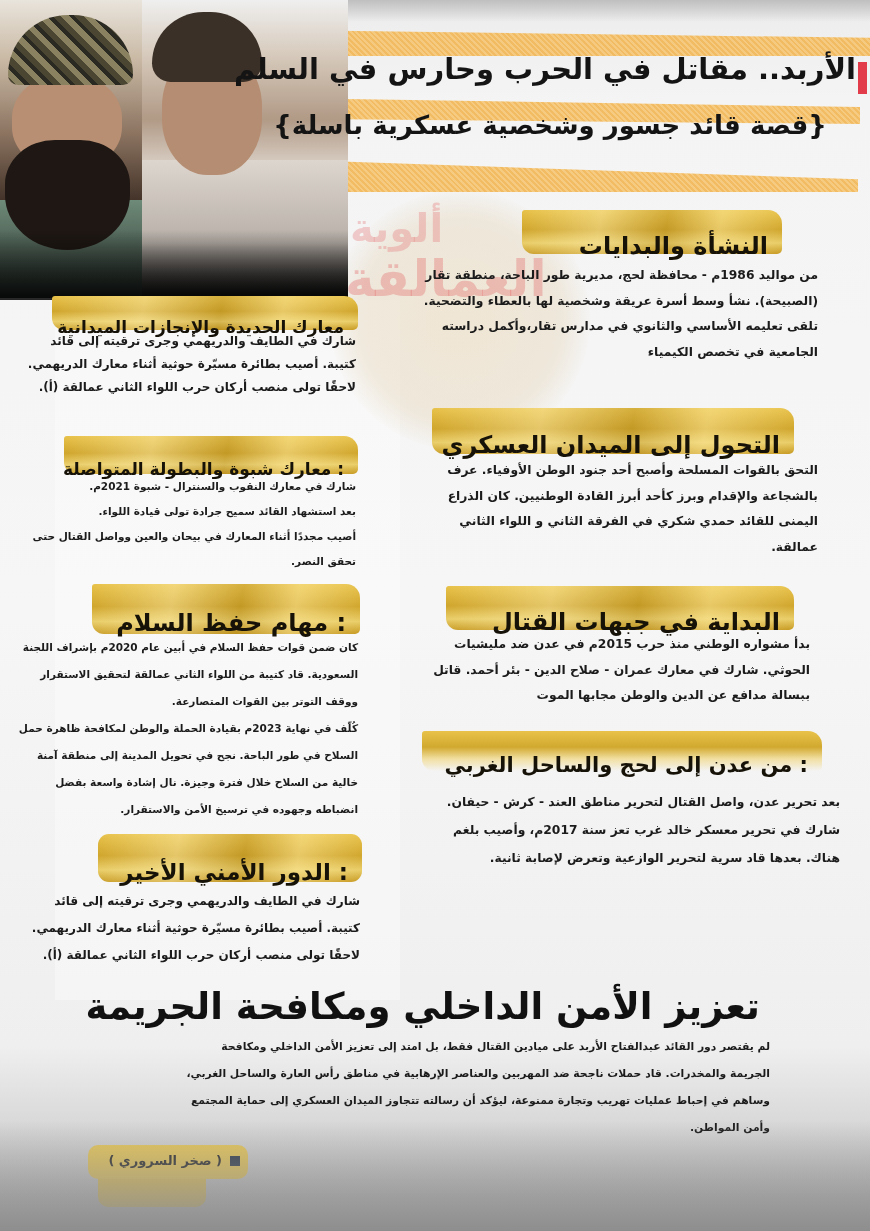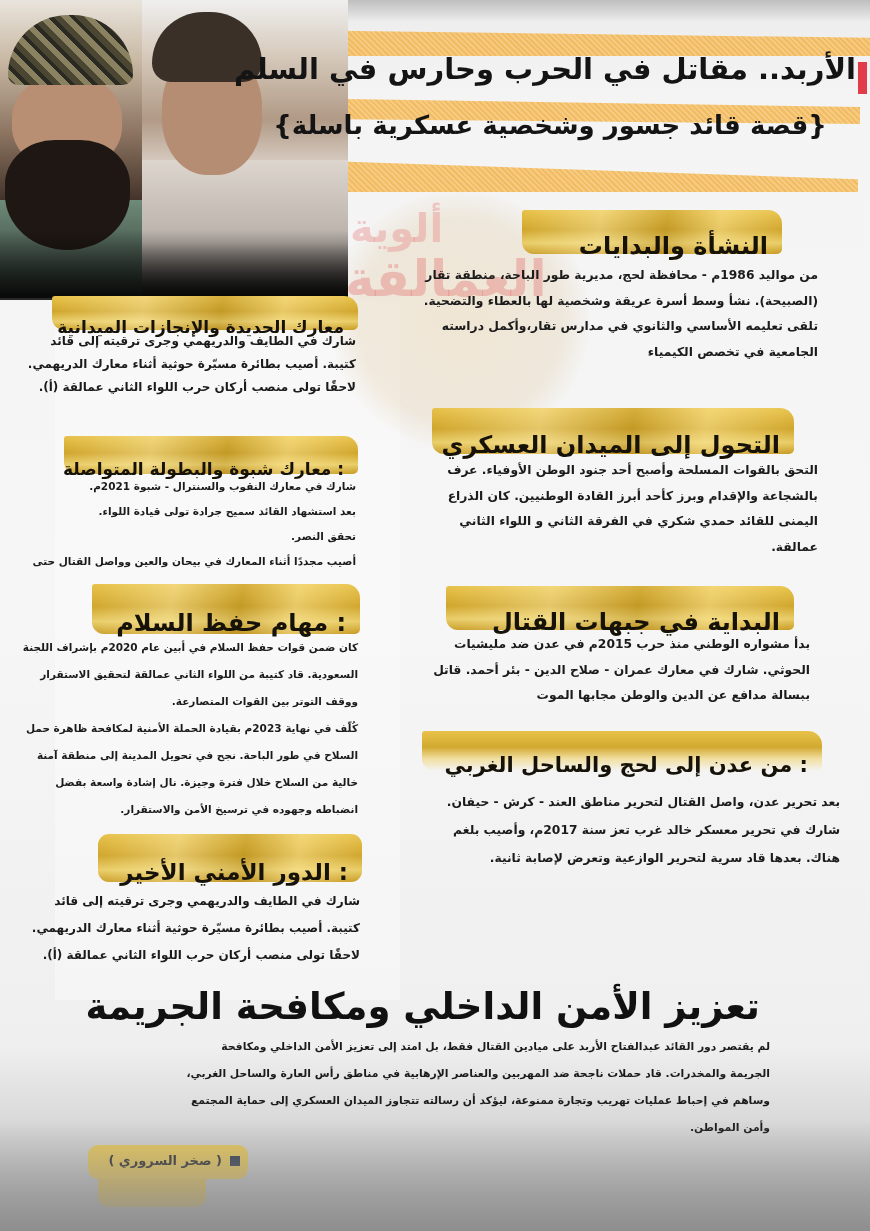--- a/index.html
+++ b/index.html
@@ -209,30 +209,30 @@
   <div class="para" style="left:24px; top:330px; width:332px; line-height:23px; font-size:12px;">
     <p>شارك في الطايف والدريهمي وجرى ترقيته إلى قائد</p>
     <p>كتيبة. أصيب بطائرة مسيّرة حوثية أثناء معارك الدريهمي.</p>
     <p>لاحقًا تولى منصب أركان حرب اللواء الثاني عمالقة (أ).</p>
   </div>
 
   <div class="gold" style="left:64px; top:436px; width:294px; height:38px; font-size:17px; line-height:34px;">: معارك شبوة والبطولة المتواصلة</div>
   <div class="para small" style="left:40px; top:474px; width:316px; line-height:25px; font-size:10.5px;">
     <p>شارك في معارك النقوب والسنترال - شبوة 2021م.</p>
     <p>بعد استشهاد القائد سميح جرادة تولى قيادة اللواء.</p>
+    <p>أصيب مجددًا أثناء المعارك في بيحان والعين وواصل القتال حتى</p>
     <p>تحقق النصر.</p>
-    <p>أصيب مجددًا أثناء المعارك في بيحان والعين وواصل القتال حتى</p>
   </div>
 
   <div class="gold" style="left:92px; top:584px; width:268px; height:50px; font-size:24px; line-height:46px;">: مهام حفظ السلام</div>
   <div class="para small" style="left:40px; top:634px; width:318px; line-height:27px; font-size:10.5px;">
     <p>كان ضمن قوات حفظ السلام في أبين عام 2020م بإشراف اللجنة</p>
     <p>السعودية. قاد كتيبة من اللواء الثاني عمالقة لتحقيق الاستقرار</p>
     <p>ووقف التوتر بين القوات المتصارعة.</p>
-    <p>كُلّف في نهاية 2023م بقيادة الحملة الأمنية لمكافحة ظاهرة حمل</p>
+    <p>كُلّف في نهاية 2023م بقيادة الحملة والوطن لمكافحة ظاهرة حمل</p>
     <p>السلاح في طور الباحة. نجح في تحويل المدينة إلى منطقة آمنة</p>
     <p>خالية من السلاح خلال فترة وجيزة. نال إشادة واسعة بفضل</p>
     <p>انضباطه وجهوده في ترسيخ الأمن والاستقرار.</p>
   </div>
 
   <div class="gold" style="left:98px; top:834px; width:264px; height:48px; font-size:23px; line-height:44px;border-radius:11px;">: الدور الأمني الأخير</div>
   <div class="para" style="left:40px; top:888px; width:320px; line-height:27px; font-size:12px;">
     <p>شارك في الطايف والدريهمي وجرى ترقيته إلى قائد</p>
     <p>كتيبة. أصيب بطائرة مسيّرة حوثية أثناء معارك الدريهمي.</p>
     <p>لاحقًا تولى منصب أركان حرب اللواء الثاني عمالقة (أ).</p>

